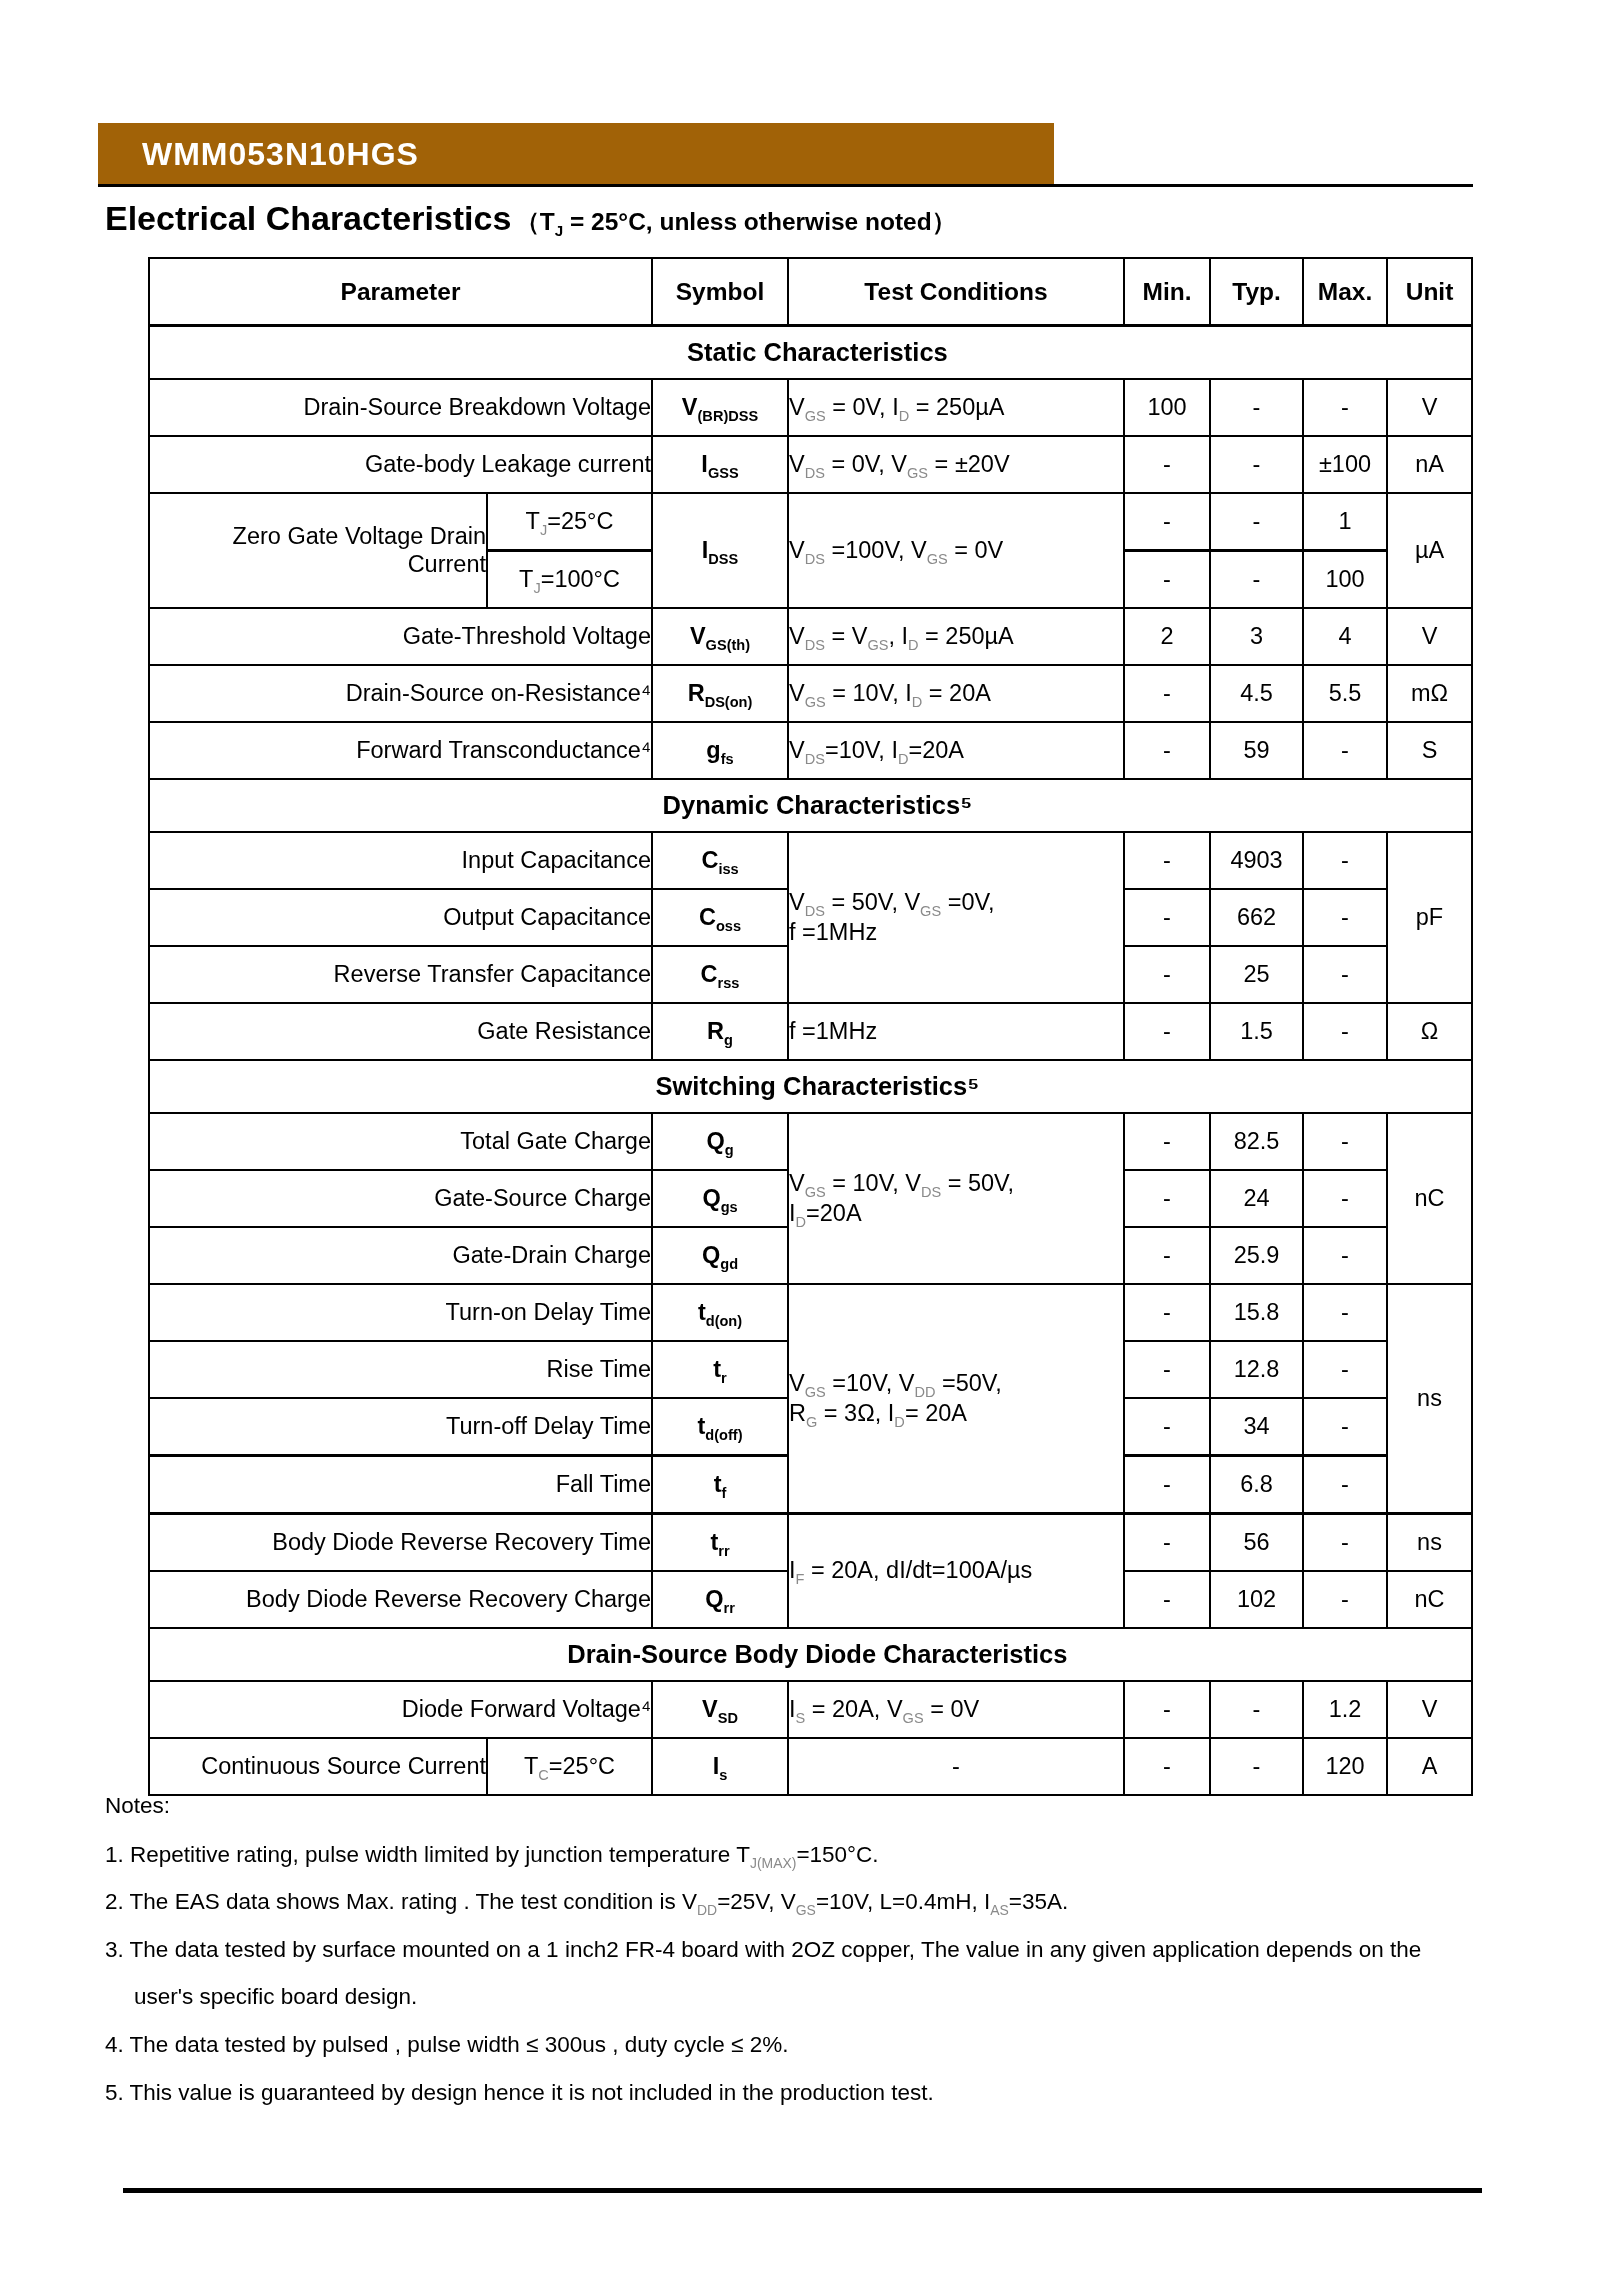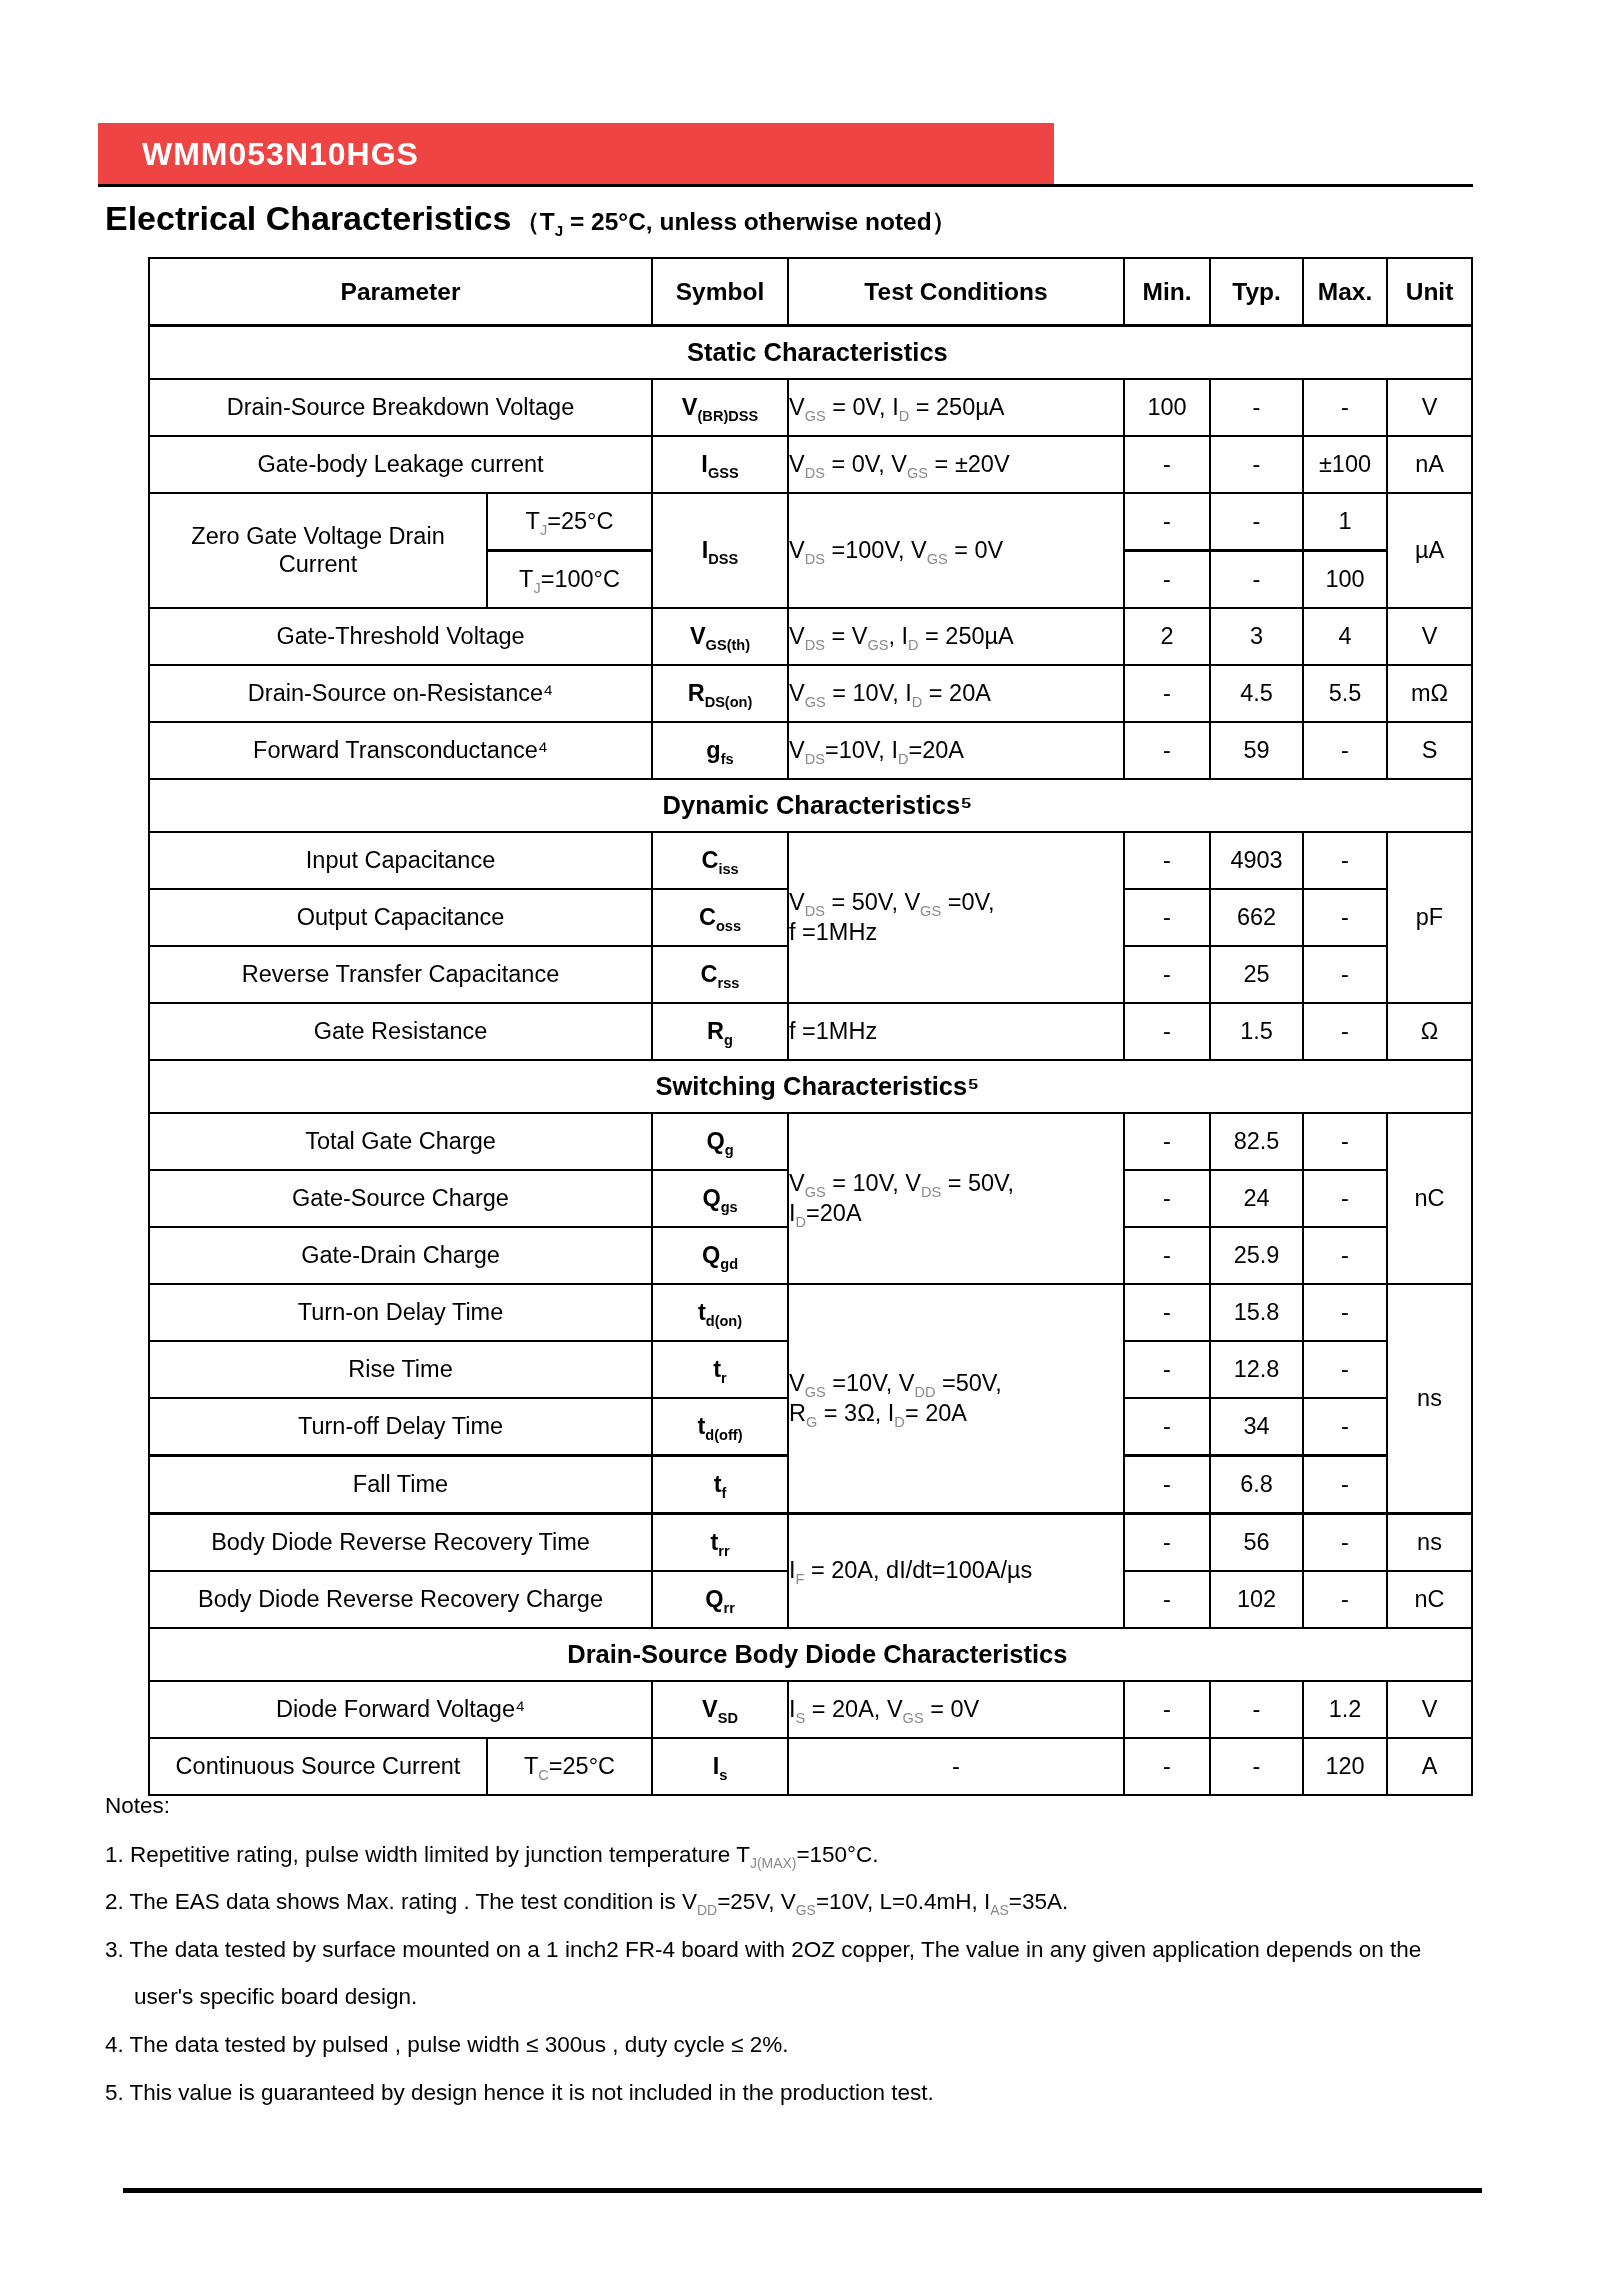--- a/index.html
+++ b/index.html
@@ -4,42 +4,42 @@
 <style>
   html,body { margin:0; padding:0; background:#888; }
   .page {
     position:relative; width:1621px; height:2293px; margin:0 auto;
     background:#ffffff; font-family:"Liberation Sans", sans-serif; color:#000;
     overflow:hidden;
   }
   
   .prodbar {
     position:absolute; left:98px; top:123px; width:956px; height:62px;
-    background:#ef4444; color:#ffffff; font-size:32px; font-weight:bold;
+    background:#a16207; color:#ffffff; font-size:32px; font-weight:bold;
     line-height:62px; padding-left:44px; box-sizing:border-box; letter-spacing:1px;
   }
   .bar-rule { position:absolute; left:98px; top:184px; width:1375px; height:2.9px; background:#000; }
   
   .title { position:absolute; left:105px; top:199px; white-space:nowrap; }
   .title-main { font-size:34px; font-weight:bold; }
   .title-cond { font-size:24.5px; font-weight:bold; margin-left:3.9px; }
   
   table.ec {
     position:absolute; left:148px; top:257px; width:1324px;
     border-collapse:collapse; table-layout:fixed; font-size:23.5px;
     border:2.9px solid #000;
   }
   table.ec th, table.ec td { border:2px solid #000; padding:0 0; overflow:hidden; }
   tr.head-row th { height:65px; font-size:24.5px; font-weight:bold; border-bottom:3.9px solid #000; }
   tr.section-row td {
     height:51px; font-weight:bold; font-size:25.5px; text-align:center;
     padding-left:13.7px; border-top:2.9px solid #000; border-bottom:2.9px solid #000;
   }
   tr.h-data td { height:55px; }
-  td.param { text-align:center; padding-left:13.7px; padding-right:5.9px; line-height:1.15; }
+  td.param { text-align:right; padding-left:13.7px; padding-right:5.9px; line-height:1.15; }
   td.psub  { text-align:center; }
   td.sym   { text-align:center; font-weight:bold; }
   td.cond  { text-align:left; padding-left:11.8px; padding-right:3.9px; line-height:1.25; }
   td.cond-center { text-align:center; }
   td.val, td.unit { text-align:center; }
   sub { font-size:62%; line-height:0; }
   td.cond sub, td.psub sub, .note sub { color:#8a8a8a; }
   td.sym sub { color:#000; }
   tr.t4 td { border-top:3.9px solid #000; }
   

